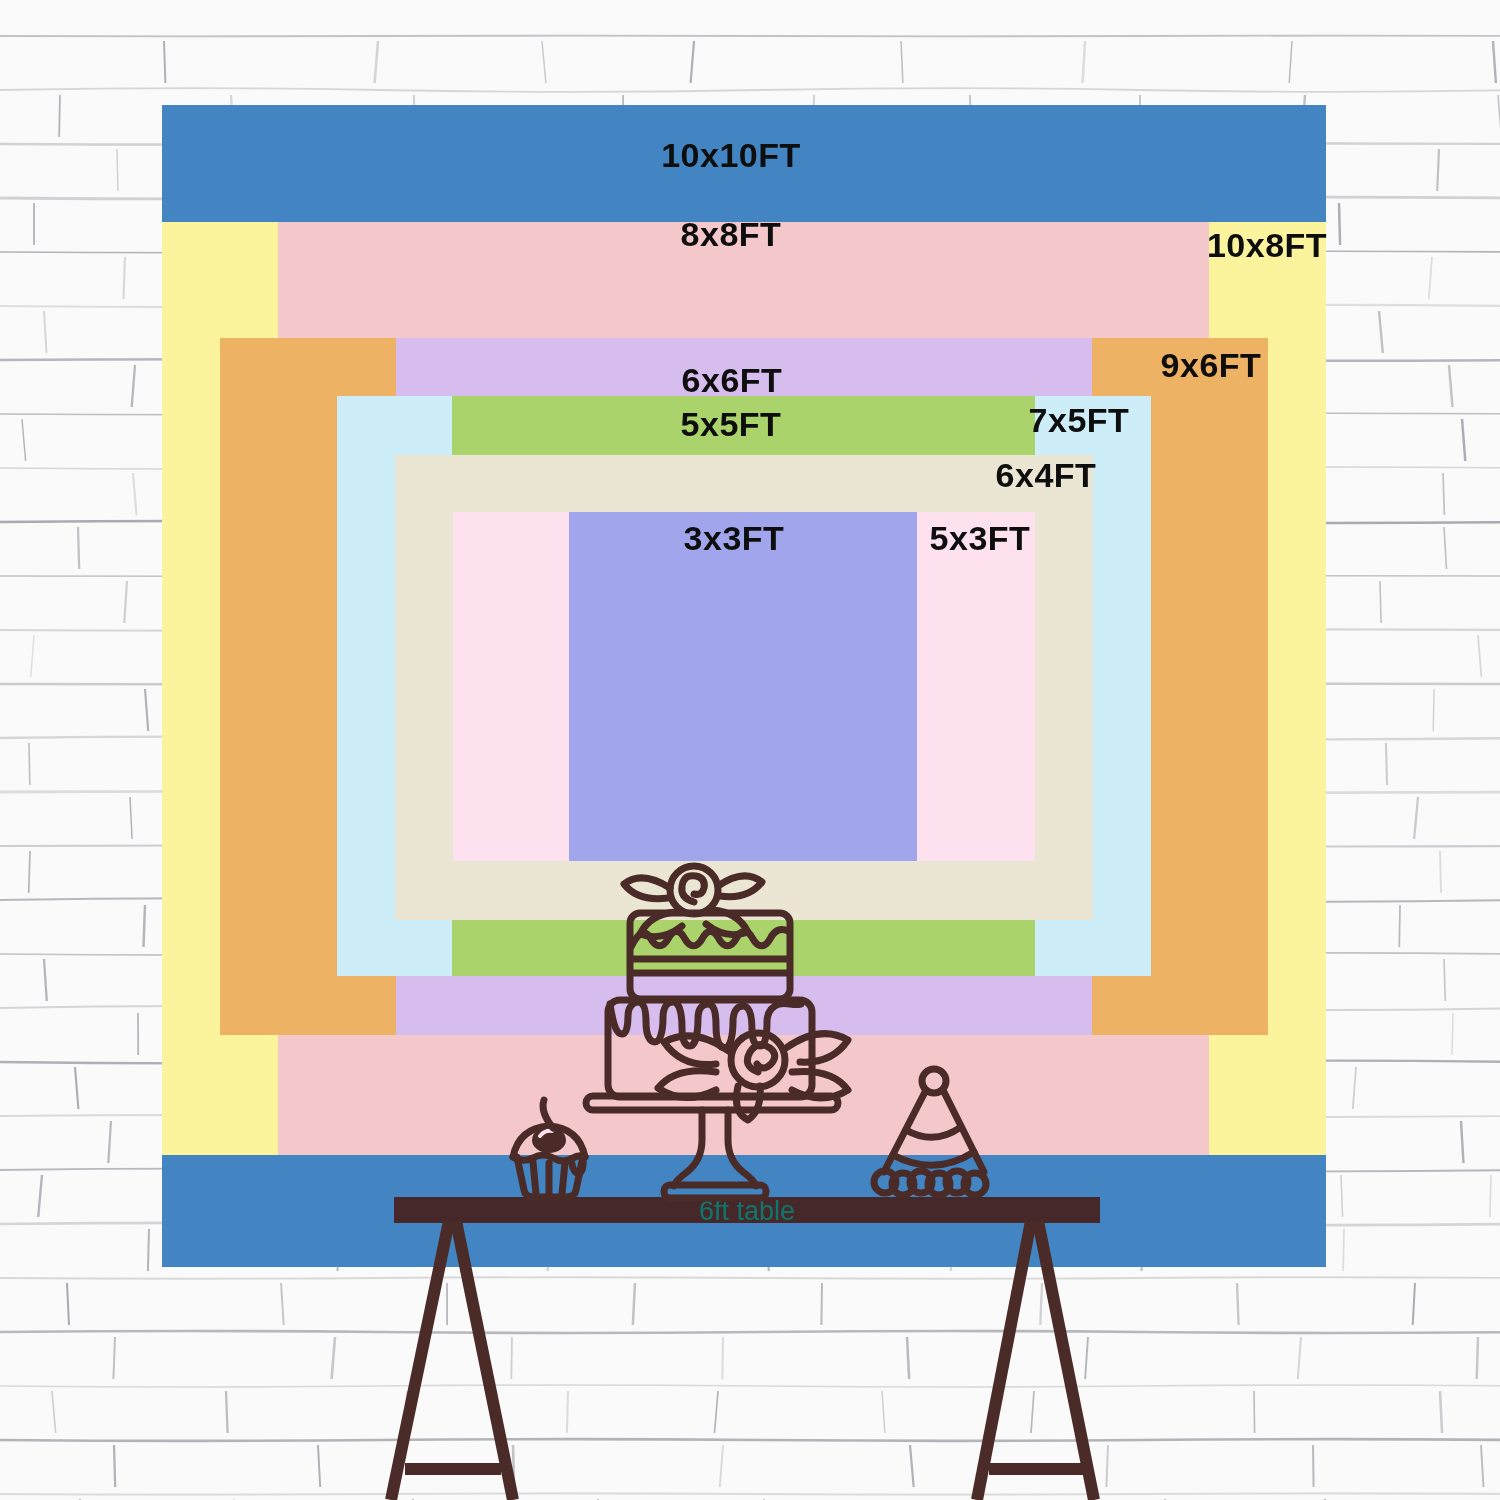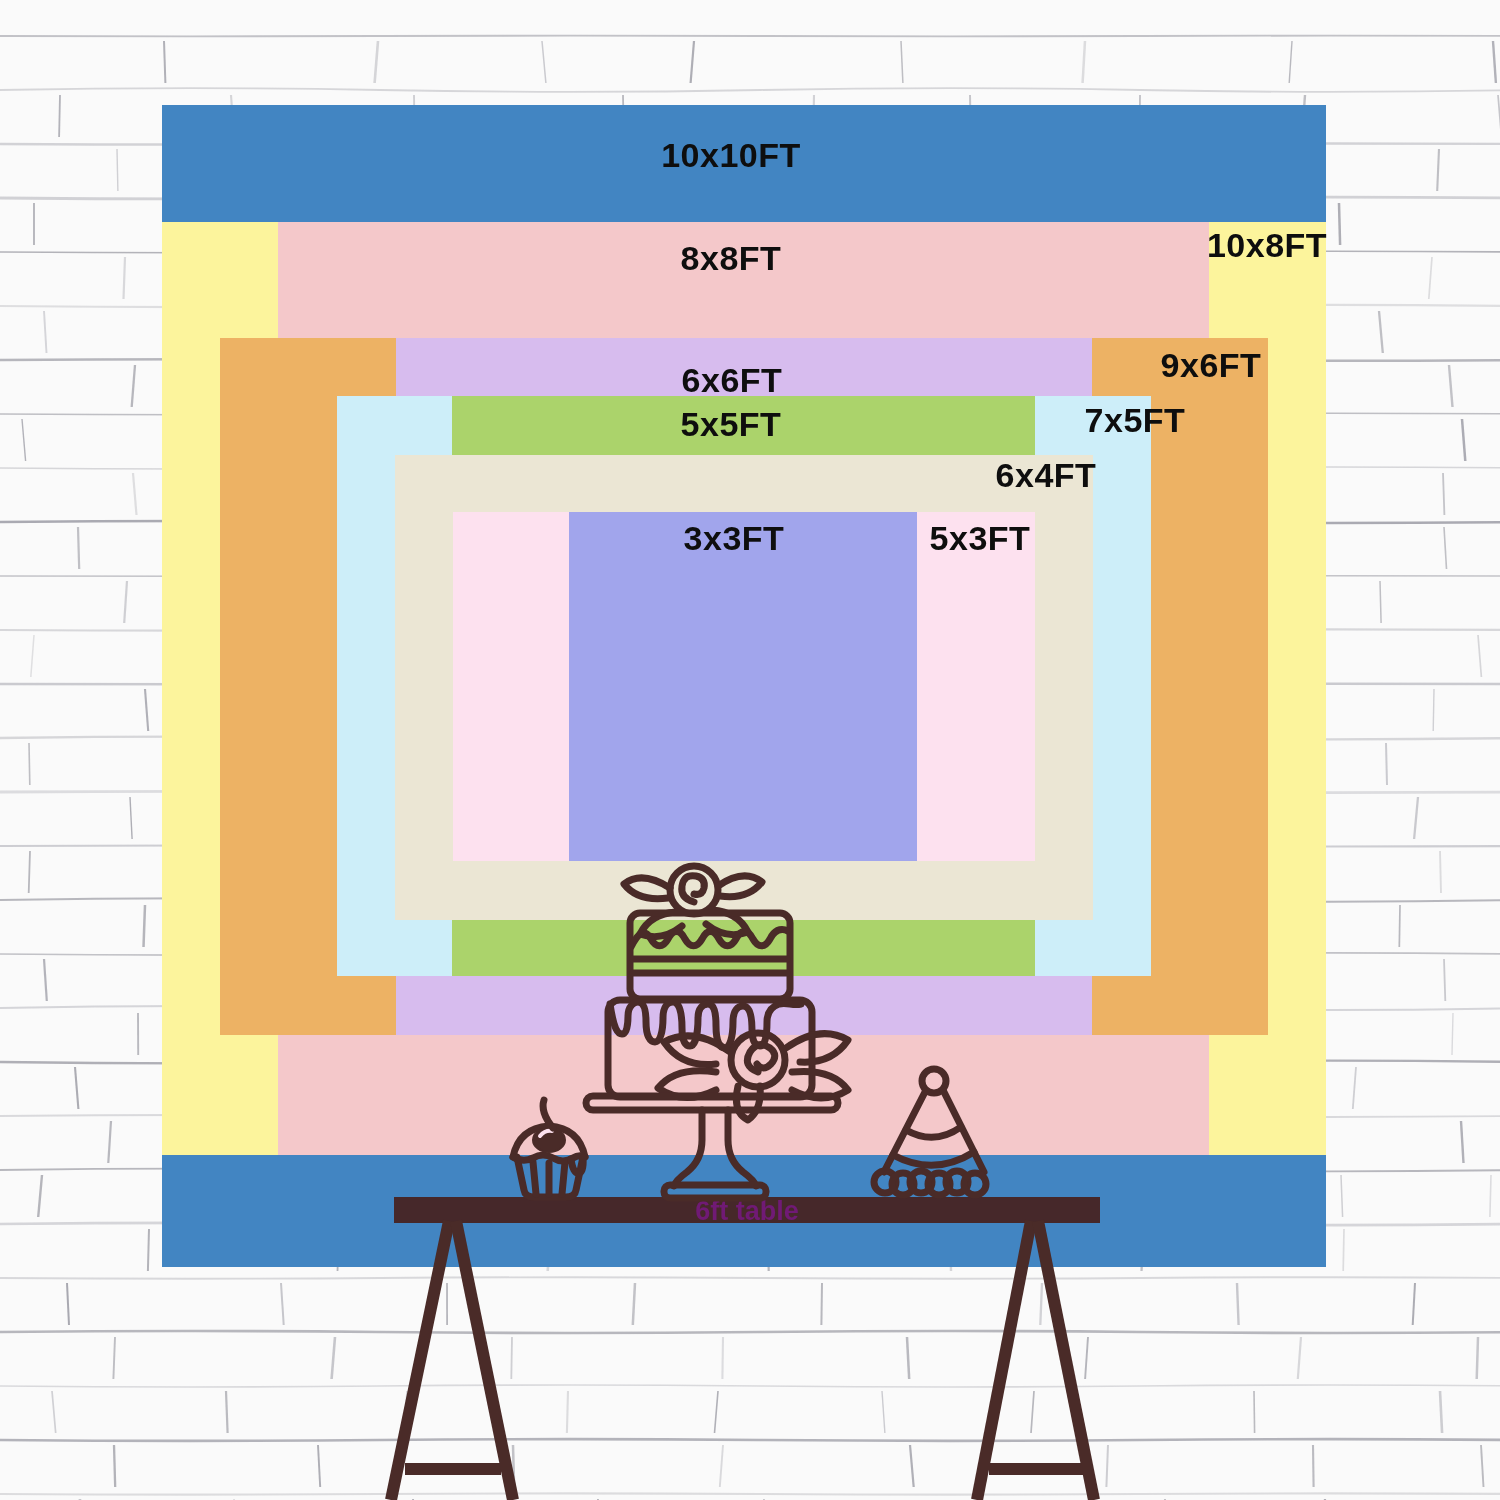--- a/index.html
+++ b/index.html
@@ -19,21 +19,21 @@
   #decor{position:absolute;left:0;top:0;pointer-events:none;}
   #decor path,#decor rect,#decor circle,#decor ellipse,#decor line{
     fill:none;stroke:var(--ink);stroke-width:7;stroke-linecap:round;stroke-linejoin:round;
   }
   #decor .easel path{stroke-width:12;stroke-linecap:butt;}
   #decor .fill-ink{fill:var(--ink);stroke:var(--ink);stroke-width:2;}
   #decor .hl{stroke:#fde1ef;stroke-width:4;}
   .table-bar{position:absolute;left:394px;top:1197px;width:706px;height:26px;}
   .table-label{
     position:absolute;left:747px;top:1211px;transform:translate(-50%,-50%);
-    font-size:27px;font-weight:700;color:#701a75;white-space:nowrap;
+    font-size:27px;font-weight:400;color:#0f766e;white-space:nowrap;
   }
 </style>
 </head>
 <body>
 
 <svg id="wall" viewBox="0 0 1500 1500" width="1500" height="1500">
     <path d="M0 36 q 190 0.8 380 0 t 380 0 t 380 0 t 380 0" fill="none" style="stroke:#8e8e98" stroke-width="1.8" opacity="0.52"></path>
     <path d="M164 41 l 1.4 42" fill="none" style="stroke:#8e8e98" stroke-width="2.0" opacity="0.68"></path>
     <path d="M378 41 l -3.4 42" fill="none" style="stroke:#8e8e98" stroke-width="2.6" opacity="0.35"></path>
     <path d="M542 41 l 3.9 42" fill="none" style="stroke:#8e8e98" stroke-width="1.5" opacity="0.44"></path>
@@ -300,24 +300,24 @@
   <div class="rect" style="left: 220px; top: 310px; width: 1048px; height: 697px; background: rgb(237, 178, 100);"></div>
   <div class="rect" style="left: 396px; top: 310px; width: 696px; height: 697px; background: rgb(215, 188, 238);"></div>
   <div class="rect" style="left: 337px; top: 368px; width: 814px; height: 580px; background: rgb(205, 238, 249);"></div>
   <div class="rect" style="left: 452px; top: 368px; width: 583px; height: 580px; background: rgb(171, 211, 107);"></div>
   <div class="rect" style="left: 395px; top: 427px; width: 698px; height: 465px; background: rgb(235, 230, 212);"></div>
   <div class="rect" style="left: 453px; top: 484px; width: 582px; height: 349px; background: rgb(253, 225, 239);"></div>
   <div class="rect" style="left: 569px; top: 484px; width: 348px; height: 349px; background: rgb(161, 165, 236);"></div>
 
   <span class="size-label" style="left:731px;top:127px">10x10FT</span>
   <span class="size-label" style="left:1267px;top:217px">10x8FT</span>
-  <span class="size-label" style="left:731px;top:230px">8x8FT</span>
+  <span class="size-label" style="left:731px;top:206px">8x8FT</span>
   <span class="size-label" style="left:1211px;top:337px">9x6FT</span>
   <span class="size-label" style="left:732px;top:352px">6x6FT</span>
-  <span class="size-label" style="left:1135px;top:392px">7x5FT</span>
+  <span class="size-label" style="left:1079px;top:392px">7x5FT</span>
   <span class="size-label" style="left:731px;top:396px">5x5FT</span>
   <span class="size-label" style="left:1046px;top:447px">6x4FT</span>
   <span class="size-label" style="left:980px;top:510px">5x3FT</span>
   <span class="size-label" style="left:734px;top:510px">3x3FT</span>
 </div>
 
 <div class="table-bar" style="background: rgb(70, 40, 42);"></div>
 <span class="table-label">6ft table</span>
 
 <svg id="decor" viewBox="0 0 1500 1500" width="1500" height="1500">

